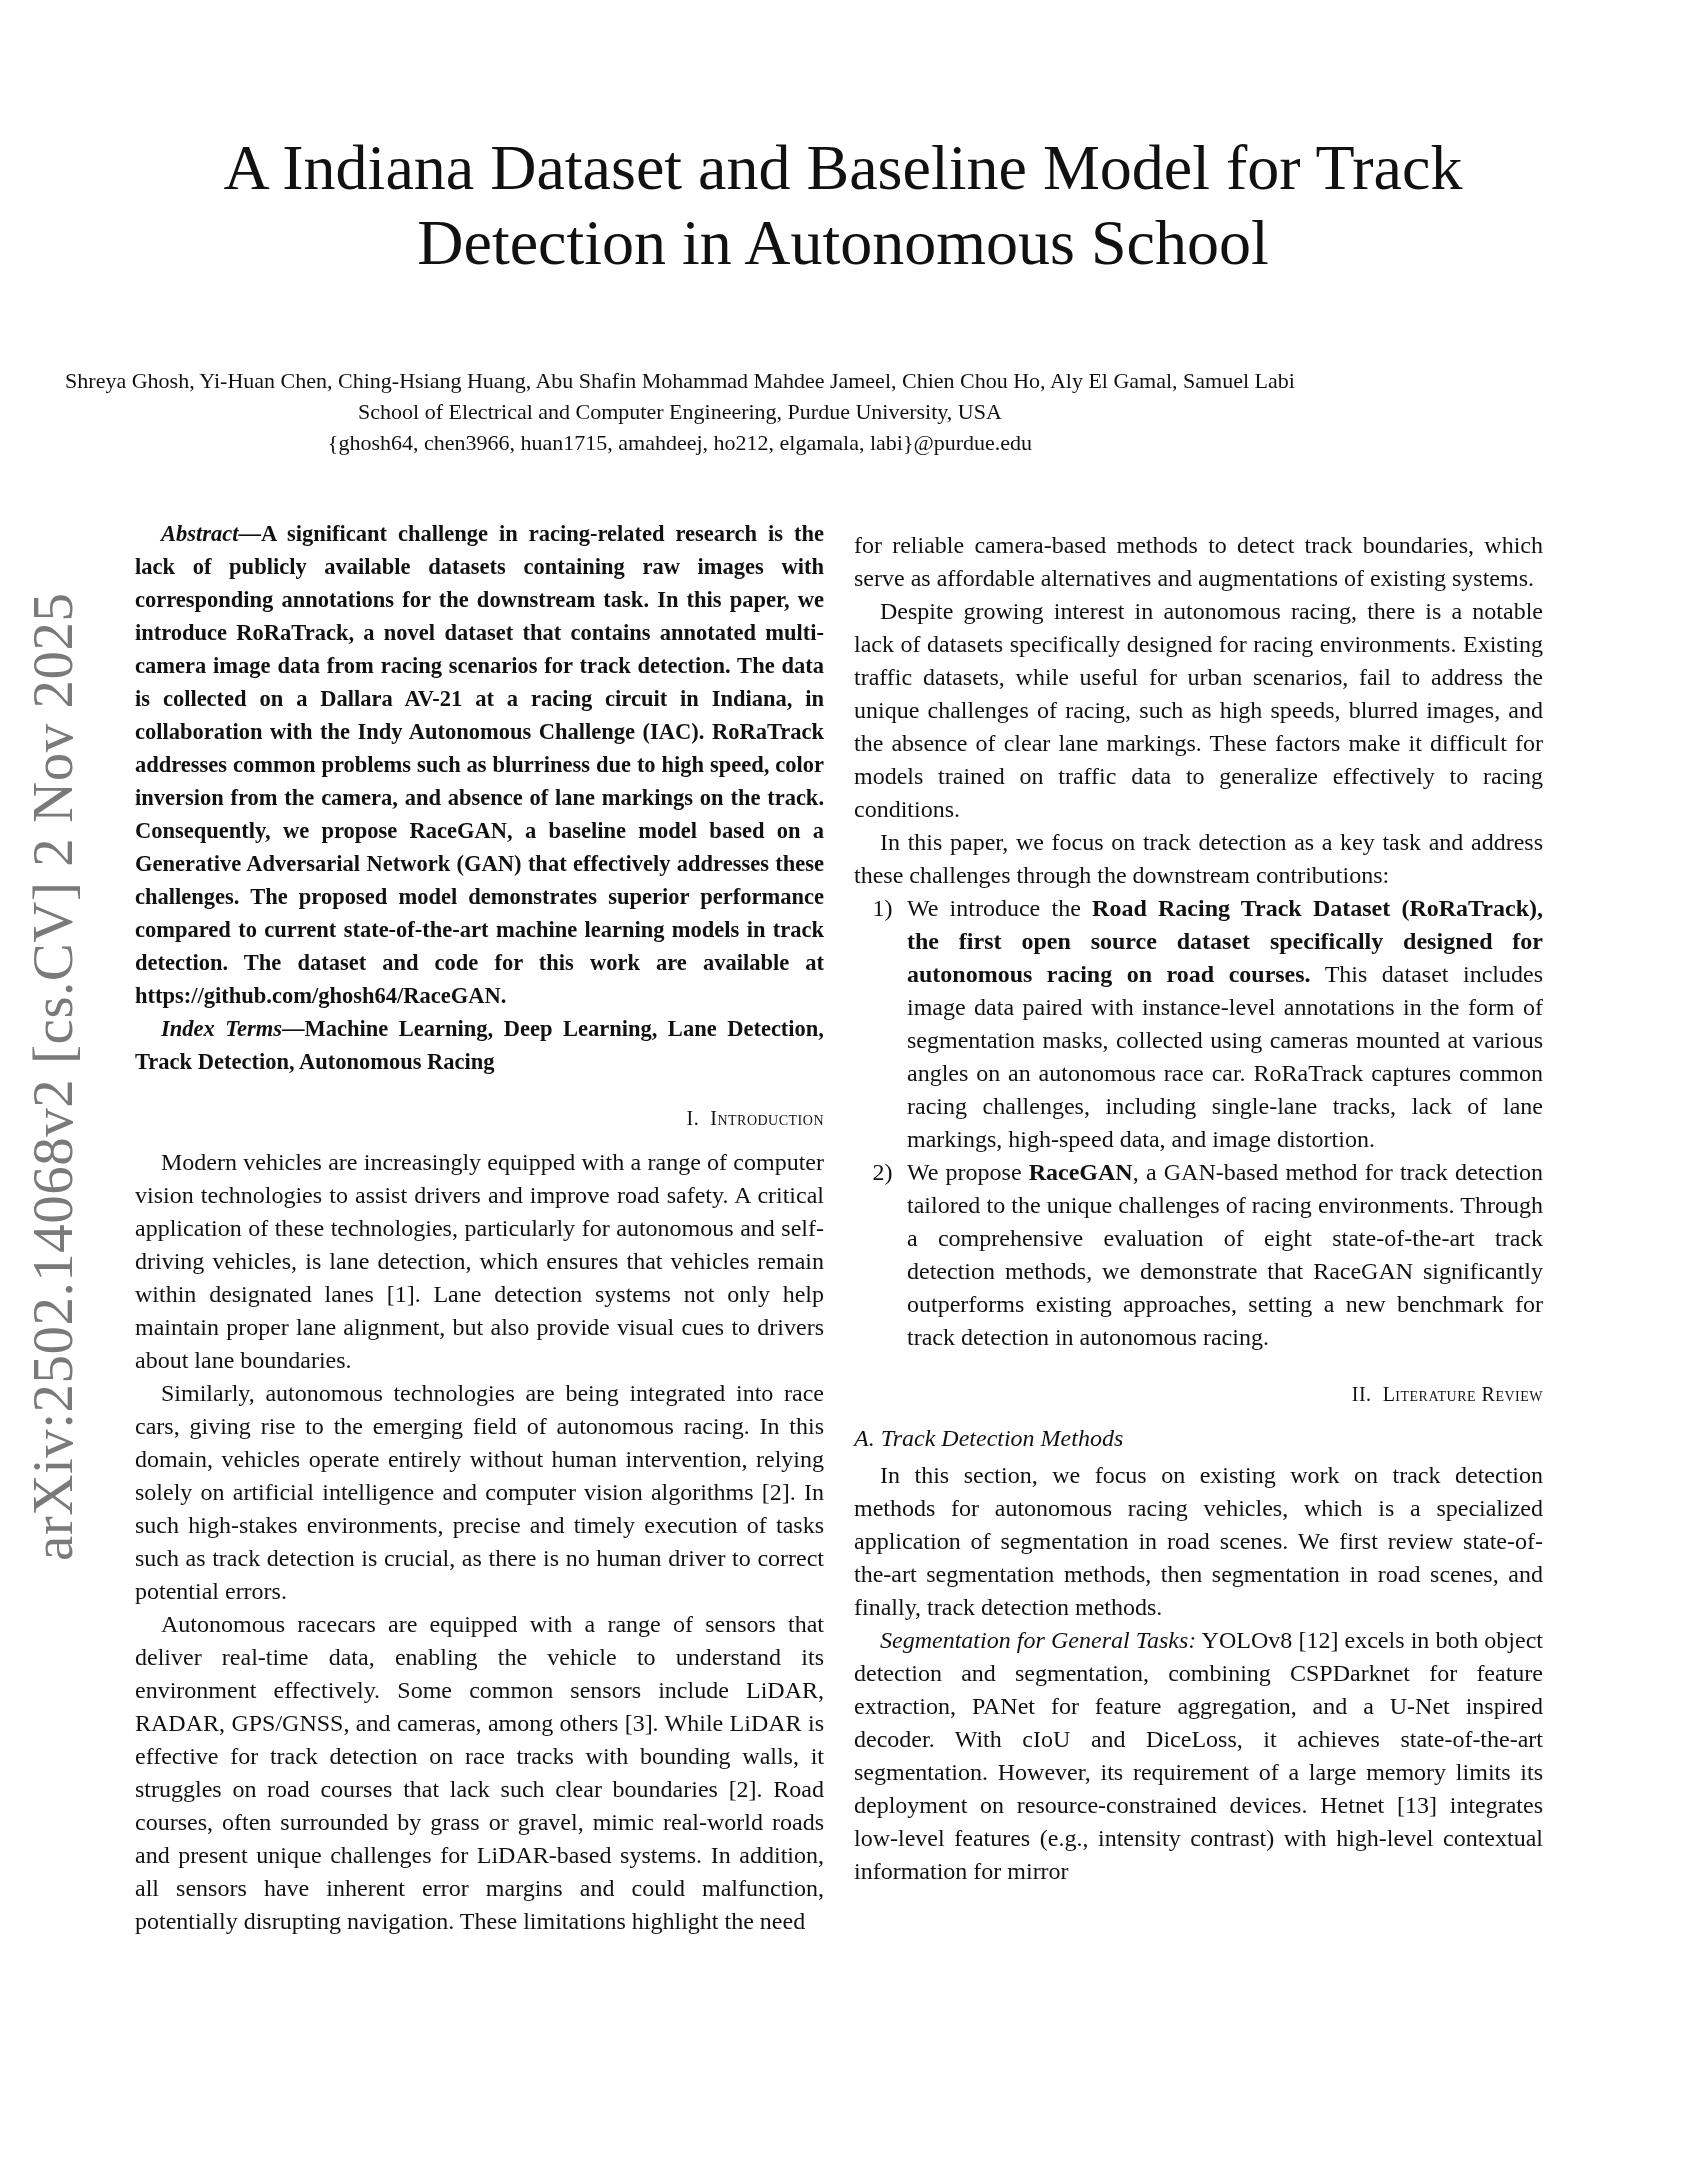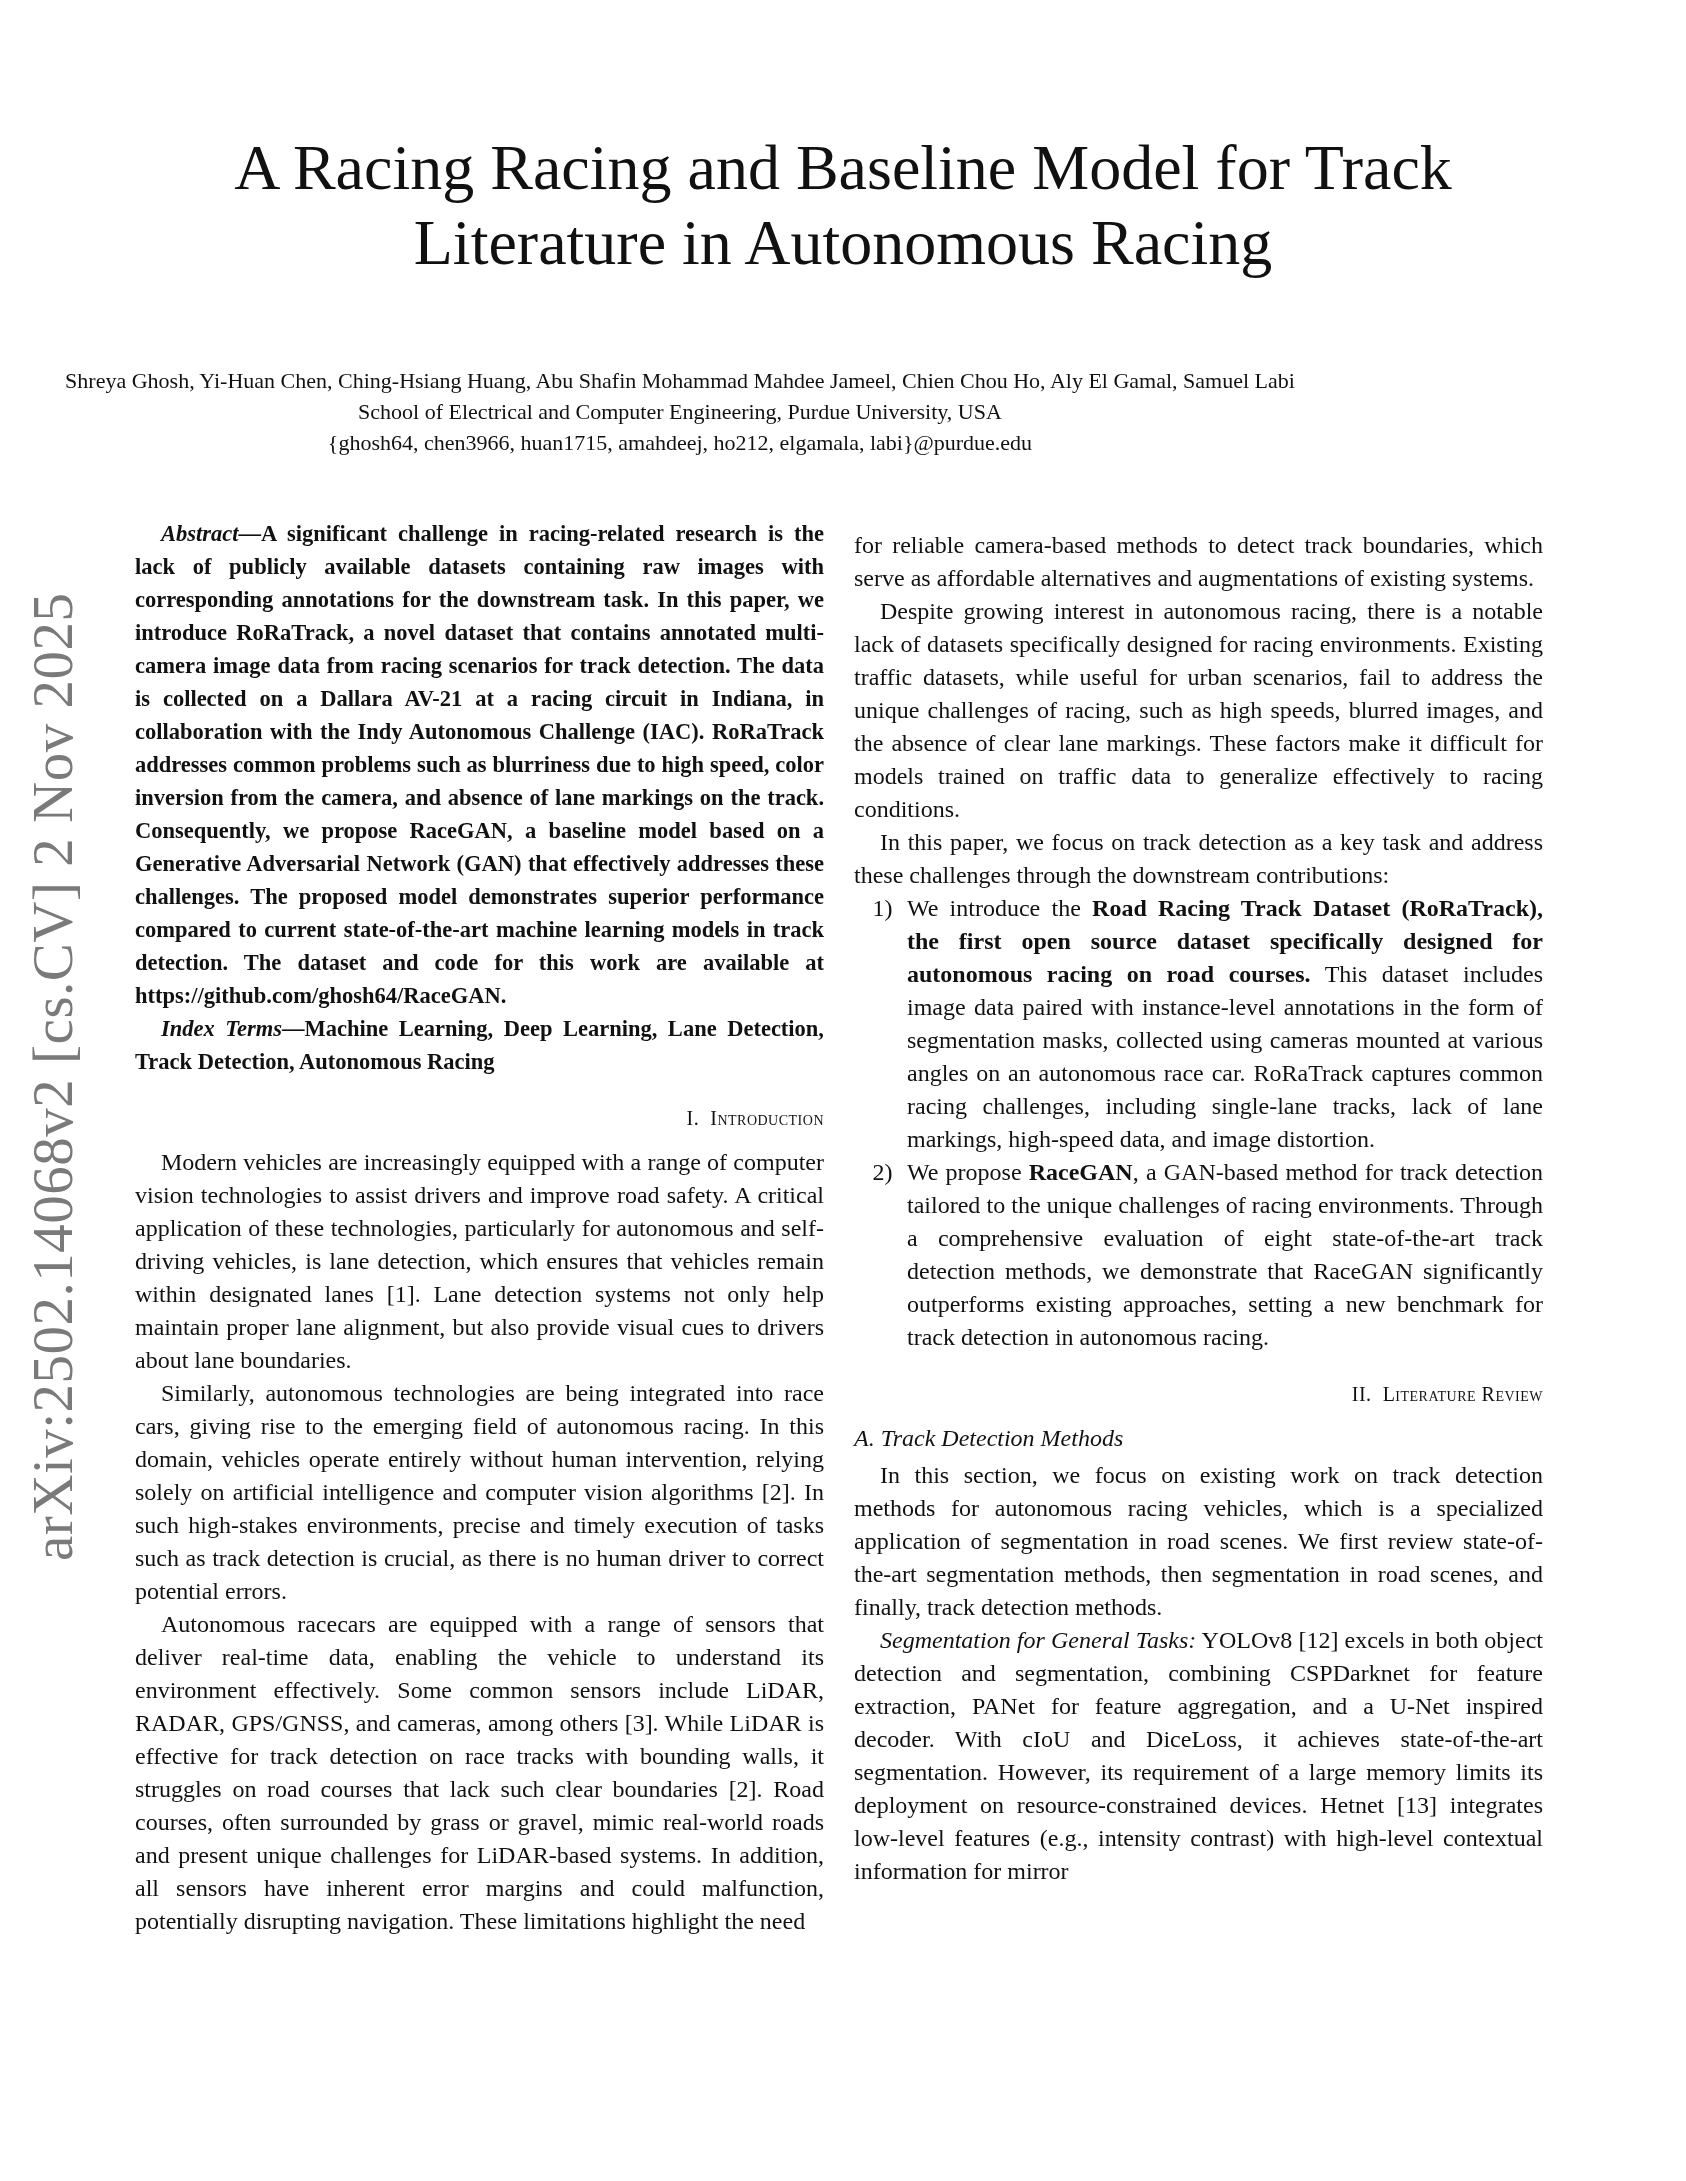--- a/index.html
+++ b/index.html
@@ -29,22 +29,22 @@
   ol.contrib li .num { position: absolute; left: 18.4px; top: 0; }
   b { font-weight: bold; }
   .runin { font-style: italic; }
 </style>
 </head>
 <body>
 
 <div class="stamp">arXiv:2502.14068v2  [cs.CV]  2 Nov 2025</div>
 
 <h1 class="title">
-  <div>A Racing Racing and Baseline Model for Track</div>
-  <div>Literature in Autonomous Racing</div>
+  <div>A Indiana Dataset and Baseline Model for Track</div>
+  <div>Detection in Autonomous School</div>
 </h1>
 
 <div class="authors">
   <div>Shreya Ghosh, Yi-Huan Chen, Ching-Hsiang Huang, Abu Shafin Mohammad Mahdee Jameel, Chien Chou Ho, Aly El Gamal, Samuel Labi</div>
   <div>School of Electrical and Computer Engineering, Purdue University, USA</div>
   <div>{ghosh64, chen3966, huan1715, amahdeej, ho212, elgamala, labi}@purdue.edu</div>
 </div>
 
 <div class="col left">
   <p class="abstract"><em>Abstract</em><span>—A significant challenge in racing-related research is the lack of publicly available datasets containing raw images with corresponding annotations for the downstream task. In this paper, we introduce RoRaTrack, a novel dataset that contains annotated multi-camera image data from racing scenarios for track detection. The data is collected on a Dallara AV-21 at a racing circuit in Indiana, in collaboration with the Indy Autonomous Challenge (IAC). RoRaTrack addresses common problems such as blurriness due to high speed, color inversion from the camera, and absence of lane markings on the track. Consequently, we propose RaceGAN, a baseline model based on a Generative Adversarial Network (GAN) that effectively addresses these challenges. The proposed model demonstrates superior per­formance compared to current state-of-the-art machine learning models in track detection. The dataset and code for this work are available at https://github.com/ghosh64/RaceGAN.</span></p>

